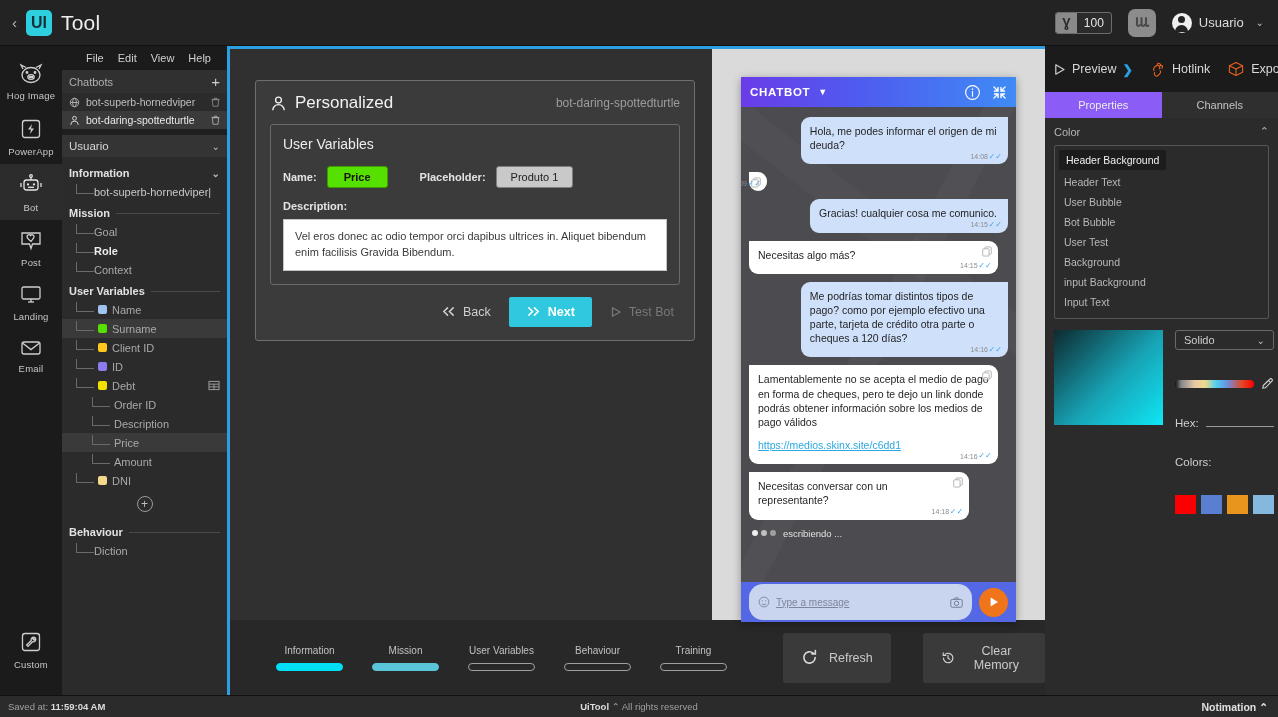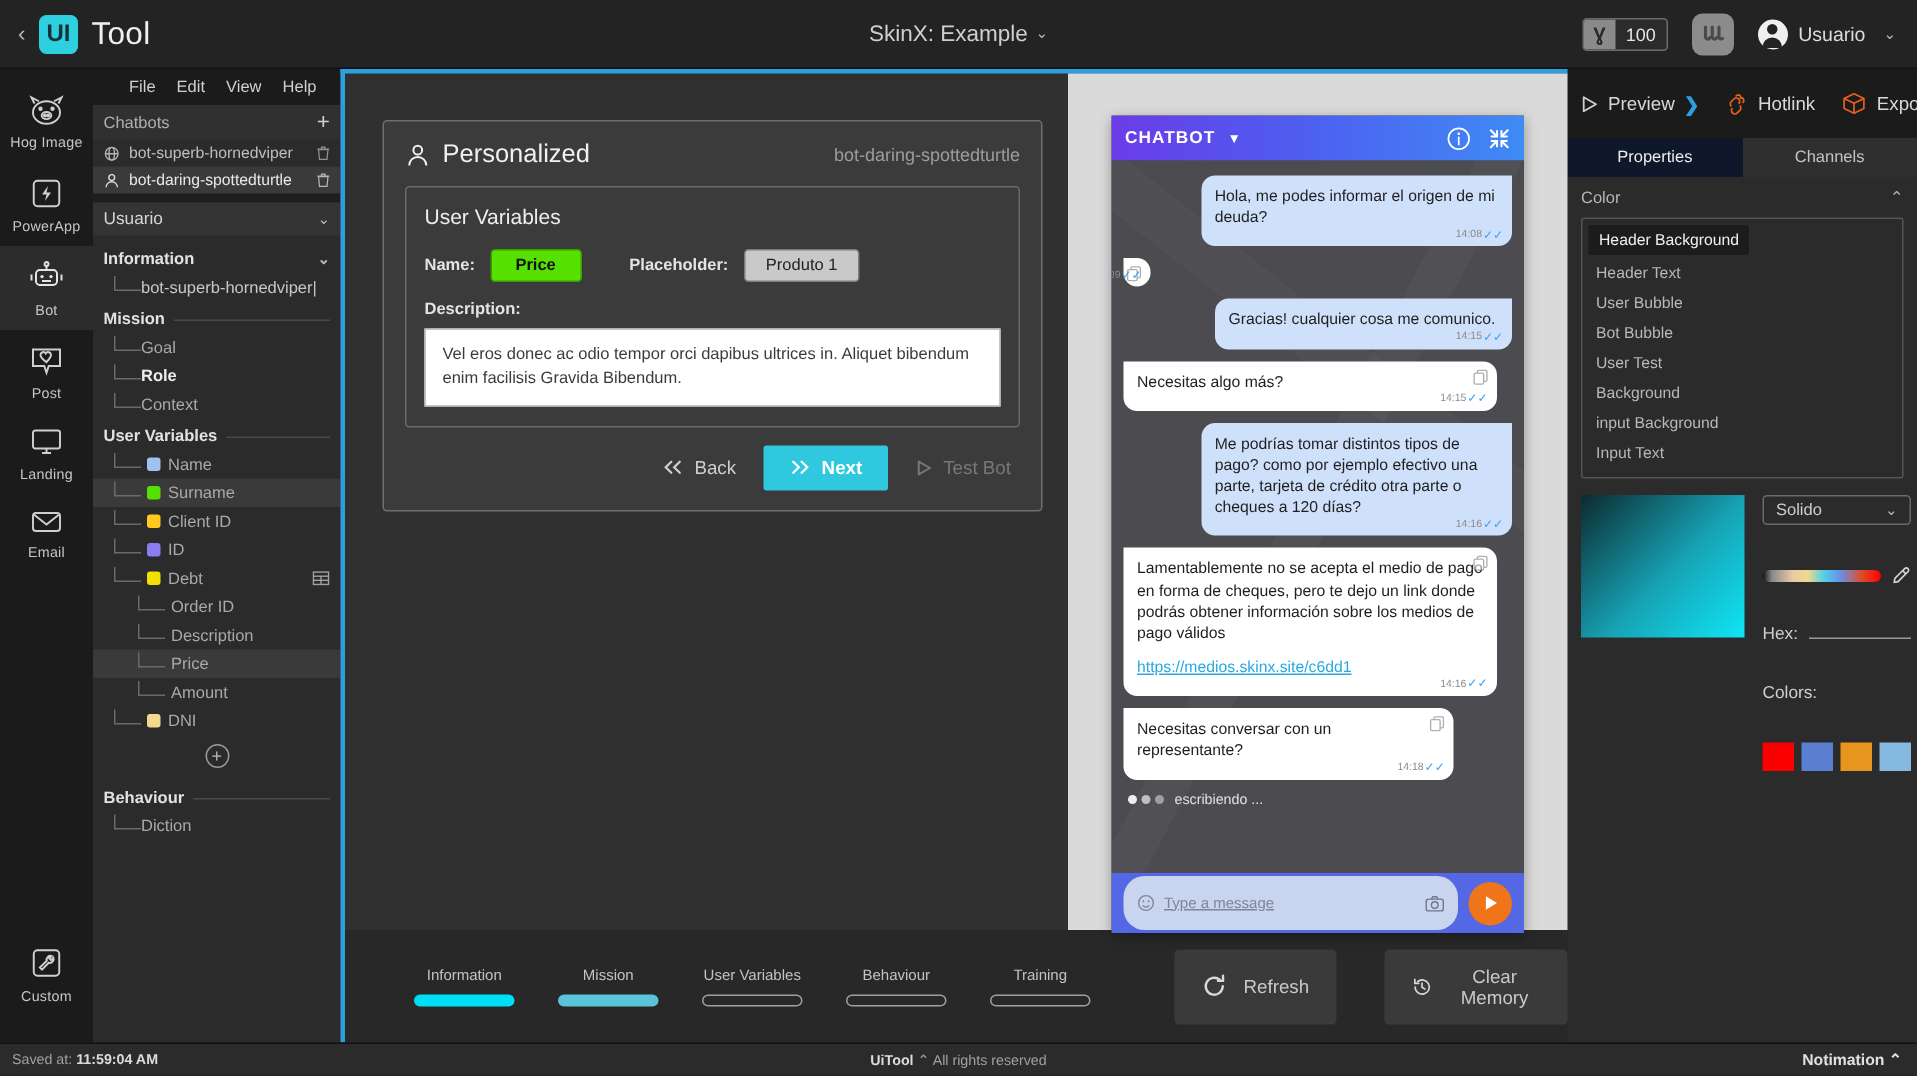--- a/index.html
+++ b/index.html
@@ -181,21 +181,21 @@
      border:none; cursor:pointer; font-family:inherit; }
 
   
   .rpanel { width:233px; flex:0 0 233px; background:#2b2b2b; display:flex; flex-direction:column; }
   .rp-top { height:46px; flex:0 0 46px; background:#1b1b1b; display:flex; align-items:center;
      gap:17px; padding:0 8px; font-size:12.5px; color:#d8d8d8; }
   .rp-top .it { display:flex; align-items:center; gap:6px; cursor:pointer; white-space:nowrap; }
   .tabs { display:flex; flex:0 0 26px; }
   .tab { flex:1 1 50%; text-align:center; padding:7px 0; font-size:11px; color:#c4c4c4;
      background:#2f2f2f; cursor:pointer; }
-  .tab.active { background:#0f172a; color:#ededed; }
+  .tab.active { background:#8b5cf6; color:#ededed; }
   .rp-sec { display:flex; align-items:center; justify-content:space-between;
      padding:7px 9px; font-size:11px; color:#b6b6b6; }
   .rp-list { border:1px solid #555; margin:0 9px; border-radius:2px; padding:3px 0 6px; }
   .rp-item { padding:4px 9px; font-size:10.5px; color:#b8b8b8; cursor:pointer; }
   .rp-item.sel { background:#1c1c1c; color:#f0f0f0; display:inline-block; border-radius:2px;
      margin-left:4px; padding:4px 7px; }
   .picker { display:flex; gap:12px; padding:11px 9px 0; }
   .swatch-big { width:109px; height:95px; flex:0 0 109px;
      background:linear-gradient(135deg,#0d2a2f 0%,#17a3b5 55%,#0fe6f5 100%); }
   .pick-right { flex:1 1 auto; display:flex; flex-direction:column; gap:27px; }
@@ -224,23 +224,20 @@
 </head>
 <body>
 
 <div id="app">
 
   <div class="topbar">
     <div class="tb-left">
       <span class="tb-back">‹</span>
       <span class="logo-box">UI</span>
       <span class="logo-text">Tool</span>
-    </div>
-    <div class="tb-center">
-      <span>SkinX: Example</span><span class="caret">⌄</span>
     </div>
     <div class="tb-right">
       <div class="coin-chip">
         <span class="y">Ɣ</span>
         <span class="n">100</span>
       </div>
       <div class="grid-ico">
         <svg width="18" height="18" viewBox="0 0 18 18">
             <g stroke="#4a4a4a" stroke-width="2.1" fill="none" stroke-linecap="round">
           <path d="M4 4 v7 a1.6 1.6 0 0 0 3 0"></path>

